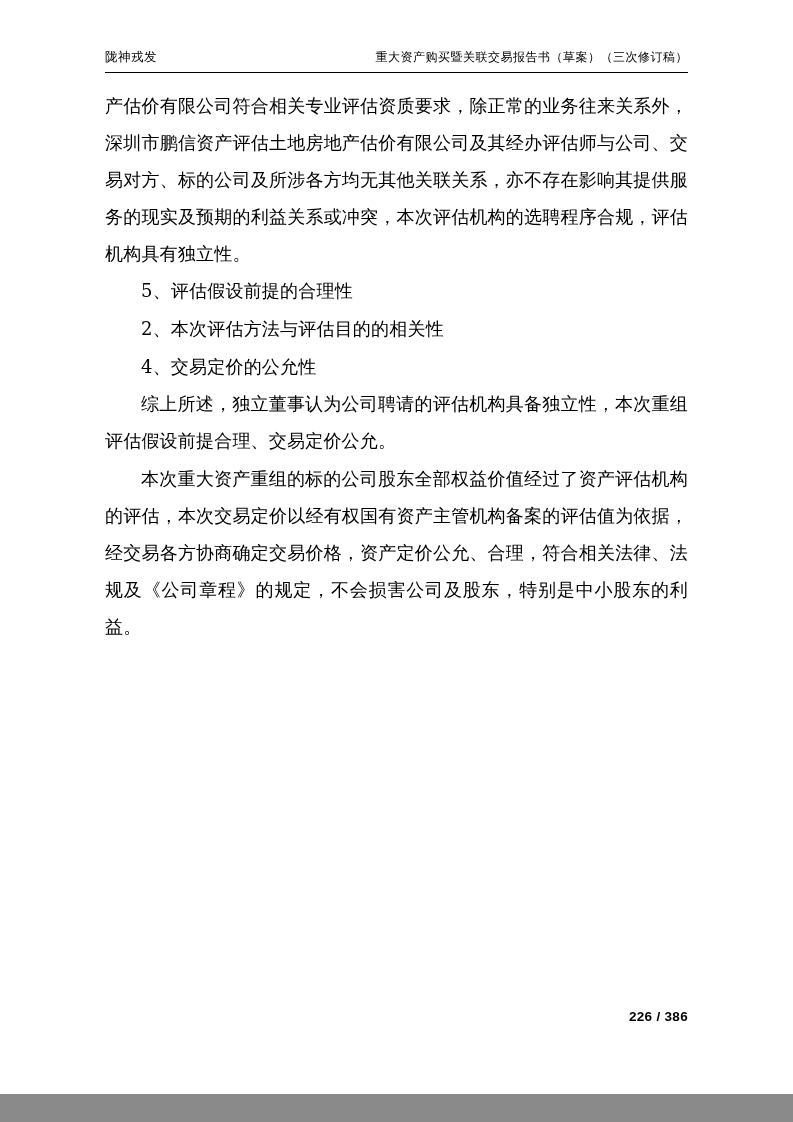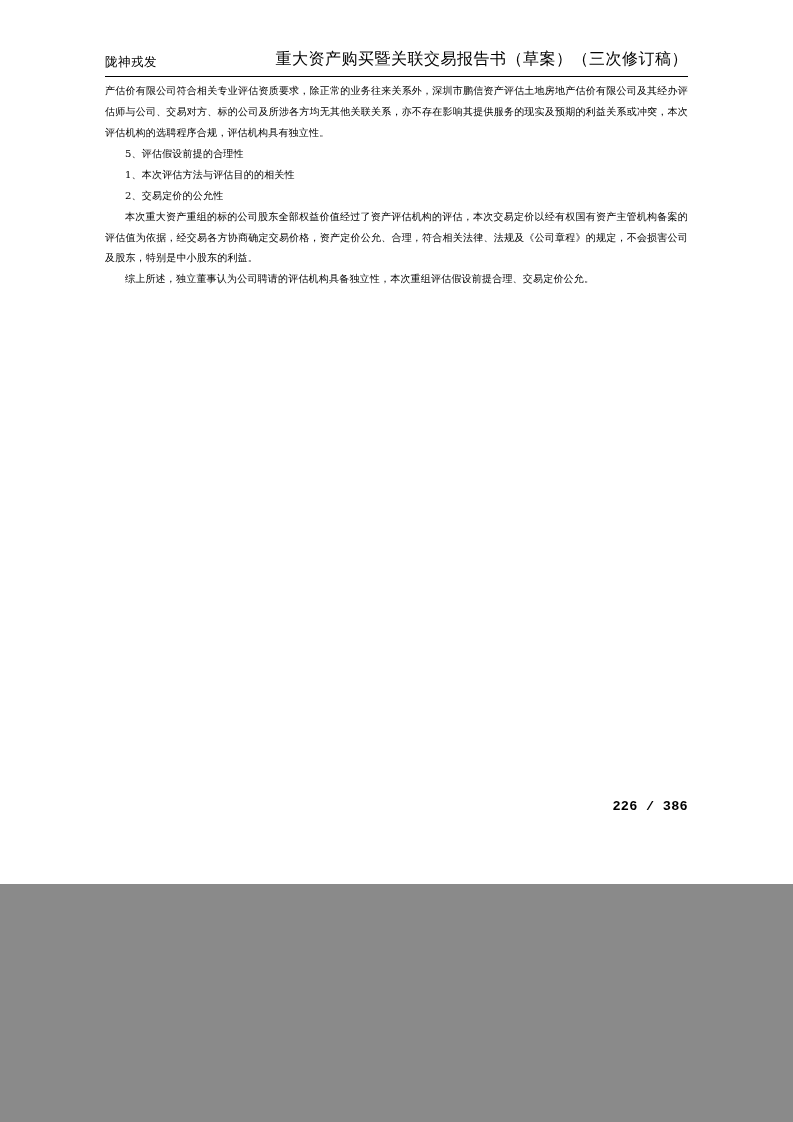--- a/index.html
+++ b/index.html
@@ -8,21 +8,21 @@
     background: #8a8a8a;
   }
   body {
     display: flex;
     justify-content: center;
     align-items: flex-start;
   }
   .page {
     position: relative;
     width: 793px;
-    height: 884px;
+    height: 1094px;
     background: #ffffff;
     box-sizing: border-box;
     overflow: hidden;
     font-family: "DejaVu Serif", "Liberation Serif", serif;
     color: #000000;
   }
   .page-inner {
     position: absolute;
     left: 105px;
     top: 48px;
@@ -35,68 +35,68 @@
     font-size: 12.5px;
     line-height: 1.4;
     padding-bottom: 5px;
     letter-spacing: 0.5px;
   }
   .header-left {
     white-space: nowrap;
   }
   .header-right {
     white-space: nowrap;
-    font-size: 16px;
+    font-size: 12px;
   }
   .header-rule {
     border-bottom: 1.2px solid #000;
     margin-top: 1px;
   }
   .body-text {
-    margin-top: 4px;
-    font-size: 10px;
+    margin-top: 14px;
+    font-size: 18px;
     line-height: 2.06;
     text-align: justify;
     text-justify: inter-ideograph;
     letter-spacing: 0.2px;
   }
   .para {
     margin: 0 0 0.5px 0;
     text-indent: 2em;
   }
   .para.first {
     text-indent: 0;
   }
   .page-number {
     position: absolute;
     right: 105px;
     bottom: 70px;
     font-size: 13.5px;
     font-weight: bold;
-    font-family: Liberation Mono, monospace;
+    font-family: Liberation Sans, sans-serif;
     letter-spacing: 0.3px;
   }
 </style>
 </head>
 <body>
 
 <div class="page">
   <div class="page-inner">
 
     <div class="header">
       <div class="header-left">陇神戎发</div>
       <div class="header-right">重大资产购买暨关联交易报告书（草案）（三次修订稿）</div>
     </div>
     <div class="header-rule"></div>
 
     <div class="body-text">
       <p class="para first">产估价有限公司符合相关专业评估资质要求，除正常的业务往来关系外，深圳市鹏信资产评估土地房地产估价有限公司及其经办评估师与公司、交易对方、标的公司及所涉各方均无其他关联关系，亦不存在影响其提供服务的现实及预期的利益关系或冲突，本次评估机构的选聘程序合规，评估机构具有独立性。</p>
       <p class="para">5、评估假设前提的合理性</p>
-      <p class="para">1、本次评估方法与评估目的的相关性</p>
-      <p class="para">2、交易定价的公允性</p>
+      <p class="para">2、本次评估方法与评估目的的相关性</p>
+      <p class="para">4、交易定价的公允性</p>
+      <p class="para">综上所述，独立董事认为公司聘请的评估机构具备独立性，本次重组评估假设前提合理、交易定价公允。</p>
       <p class="para">本次重大资产重组的标的公司股东全部权益价值经过了资产评估机构的评估，本次交易定价以经有权国有资产主管机构备案的评估值为依据，经交易各方协商确定交易价格，资产定价公允、合理，符合相关法律、法规及《公司章程》的规定，不会损害公司及股东，特别是中小股东的利益。</p>
-      <p class="para">综上所述，独立董事认为公司聘请的评估机构具备独立性，本次重组评估假设前提合理、交易定价公允。</p>
     </div>
 
   </div>
 
   <div class="page-number">226 / 386</div>
 </div>
 
 </body></html>

